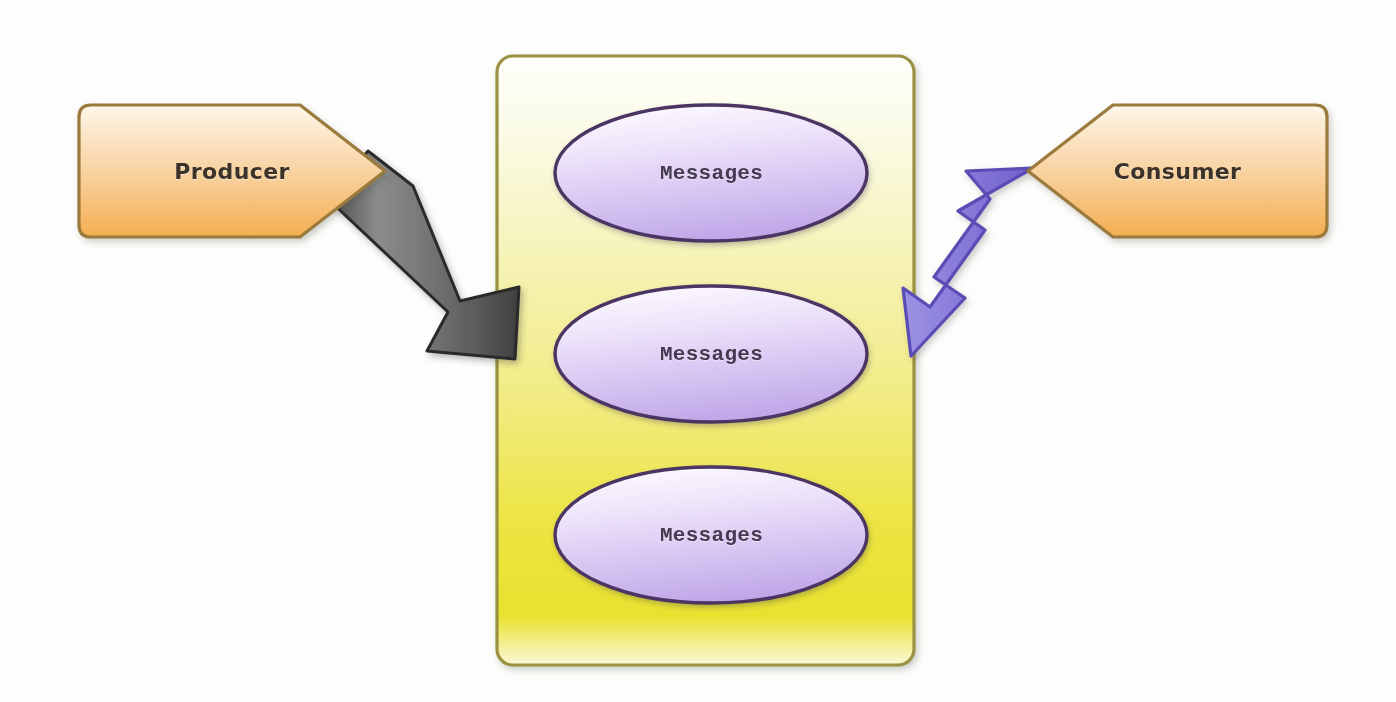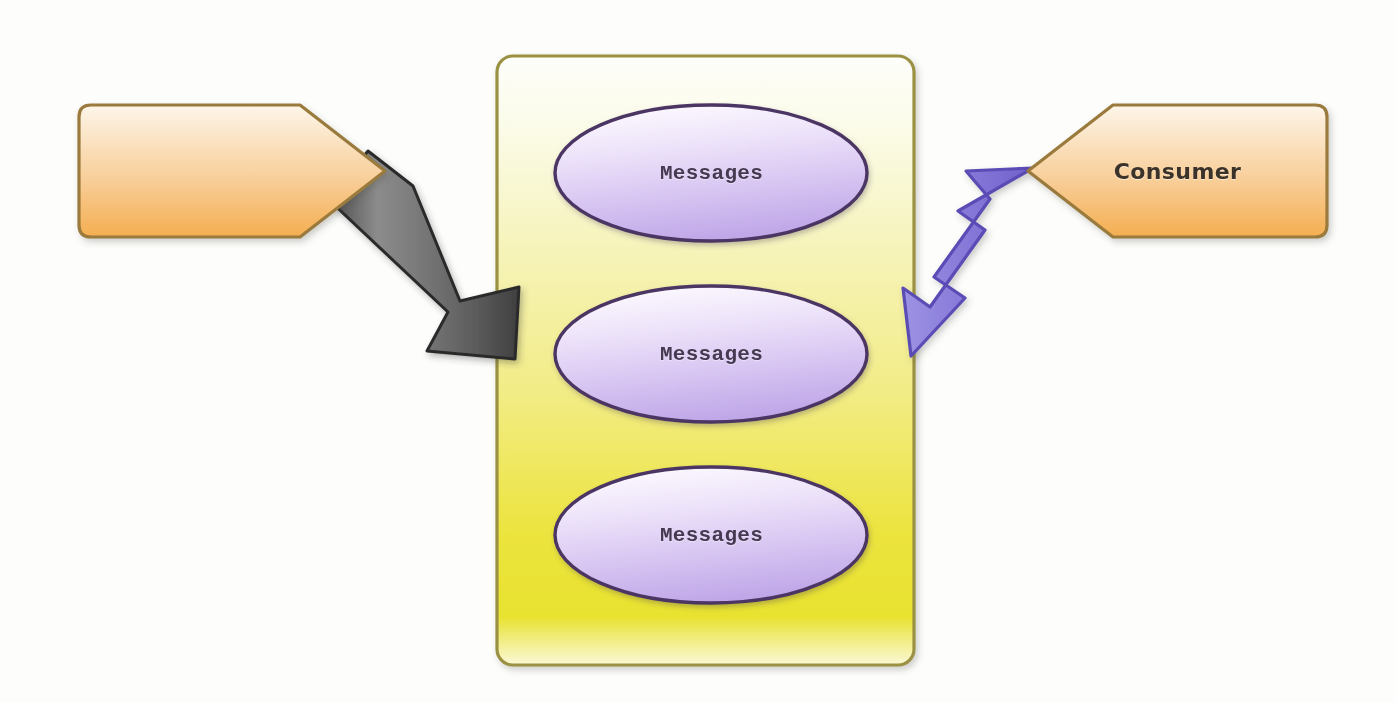--- a/index.html
+++ b/index.html
@@ -163,20 +163,21 @@
       <path d="M 1113 105
                L 1315 105
                Q 1327 105 1327 117
                L 1327 225
                Q 1327 237 1315 237
                L 1113 237
                L 1028 171 Z" fill="url(#gradOrange)" stroke="#9a7a3c" stroke-width="3.2" stroke-linejoin="round" filter="url(#softShadow)"></path>
     </g>
   </svg>
 
+  <div class="label node-label" id="producer-label">Producer</div>
 
   <div class="label node-label" id="consumer-label">Consumer</div>
 
   <div class="label msg-label" id="msg-label-0">Messages</div>
 
   <div class="label msg-label" id="msg-label-1">Messages</div>
 
   <div class="label msg-label" id="msg-label-2">Messages</div>
 
 </div>

